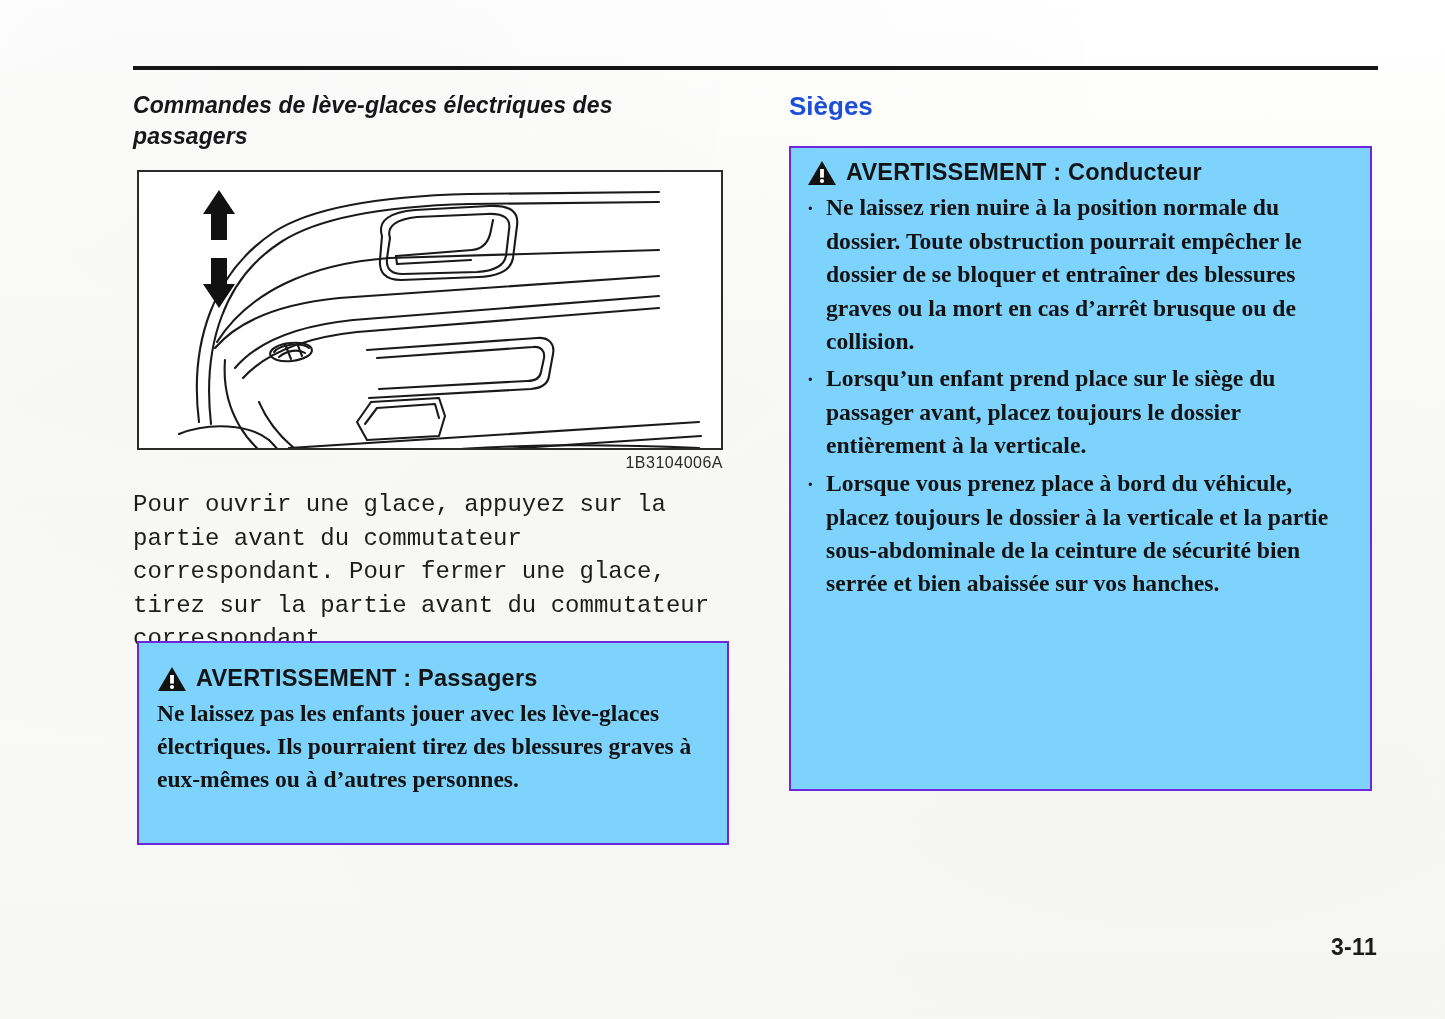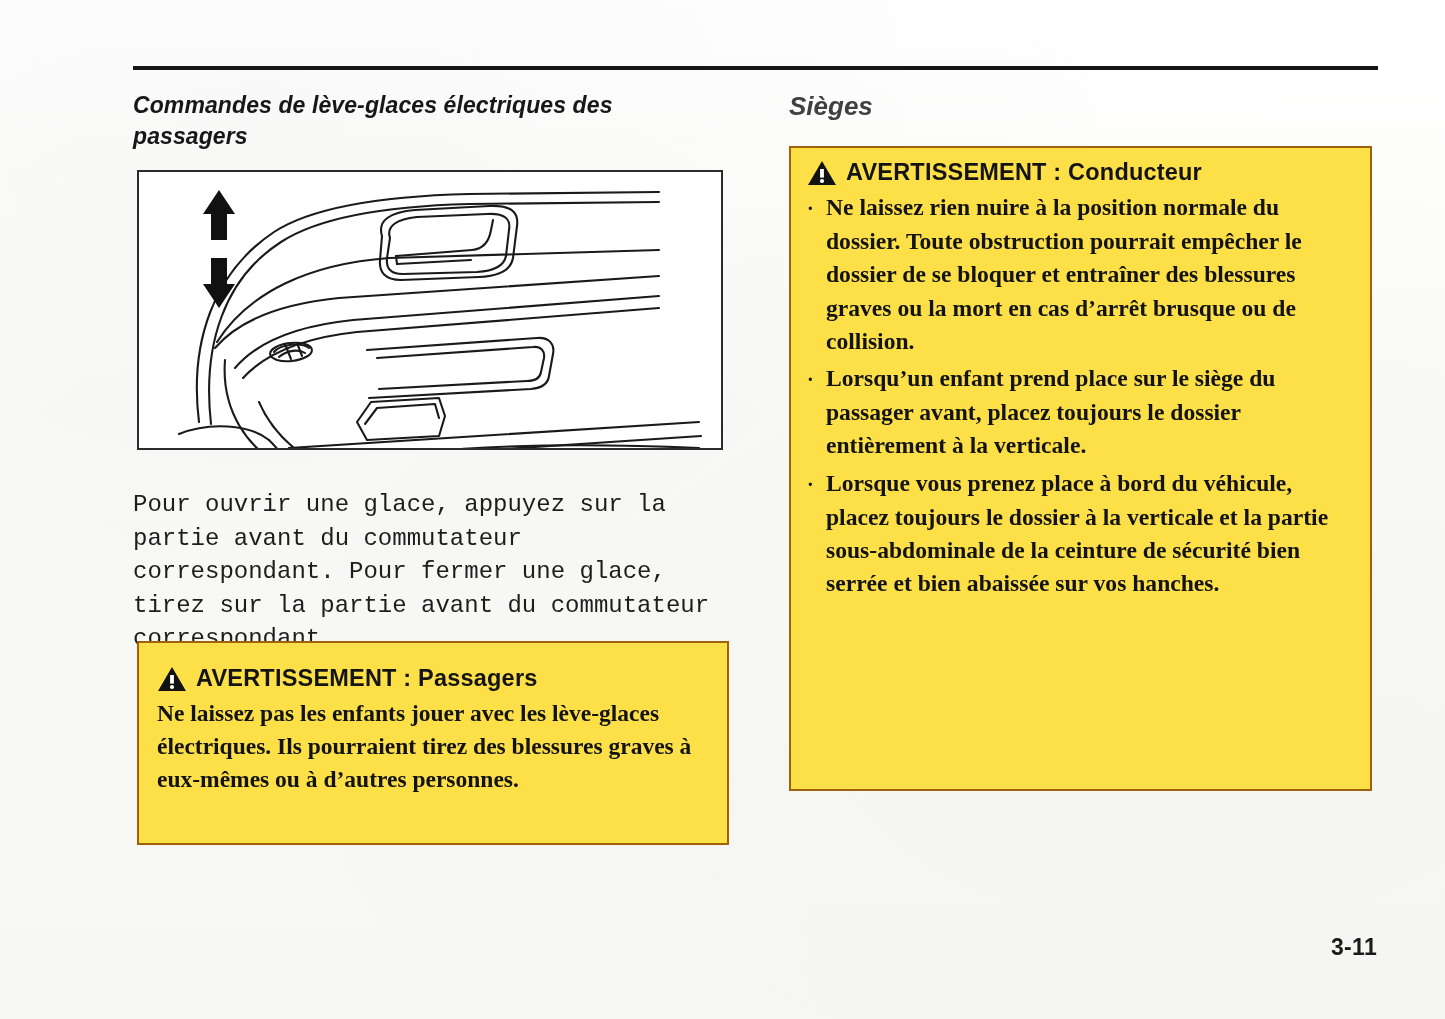--- a/index.html
+++ b/index.html
@@ -96,22 +96,22 @@
     font-family: Liberation Mono, monospace;
     font-size: 24px;
     line-height: 33.5px;
     color: #1d1d1d;
     margin: 0;
   }
 
   
   .warn-box {
     position: absolute;
-    border: 2px solid #a16207;
-    background: #fde047;
+    border: 2px solid #6d28d9;
+    background: #7dd3fc;
     box-sizing: border-box;
   }
   .warn-box.left {
     left: 137px;
     top: 641px;
     width: 592px;
     height: 204px;
     padding: 22px 16px 10px 18px;
   }
   .warn-box.right {
@@ -175,23 +175,22 @@
     position: absolute;
     left: 789px;
     top: 90px;
     width: 600px;
   }
   .section-heading-bold {
     font-family: "Liberation Sans", sans-serif;
     font-weight: bold;
     font-size: 26px;
     line-height: 32px;
-    color: #404040;
-    margin: 0;
-    font-style: italic;
+    color: #1d4ed8;
+    margin: 0;
   }
 
   .page-number {
     position: absolute;
     right: 68px;
     bottom: 58px;
     font-family: "Liberation Sans", sans-serif;
     font-weight: bold;
     font-size: 23px;
     letter-spacing: 0.3px;
@@ -256,20 +255,21 @@
         <g>
           <path d="M80 18 L 96 42 L 88 42 L 88 68 L 72 68 L 72 42 L 64 42 Z" fill="#111"></path>
         </g>
 
         <g>
           <path d="M80 136 L 64 112 L 72 112 L 72 86 L 88 86 L 88 112 L 96 112 Z" fill="#111"></path>
         </g>
       </svg>
     </div>
 
+    <div class="figure-code">1B3104006A</div>
 
     <p class="body-par">Pour ouvrir une glace, appuyez sur la partie avant du commutateur correspondant. Pour fermer une glace, tirez sur la partie avant du commutateur correspondant.</p>
   </div>
 
   <div class="warn-box left">
     <div class="warn-head">
       <span class="tri-icon">
         <svg width="30" height="26" viewBox="0 0 30 26">
           <path d="M15 1 L29 25 L1 25 Z" fill="#121212"></path>
           <rect x="13.1" y="9" width="3.8" height="8.6" fill="#ffffff"></rect>

